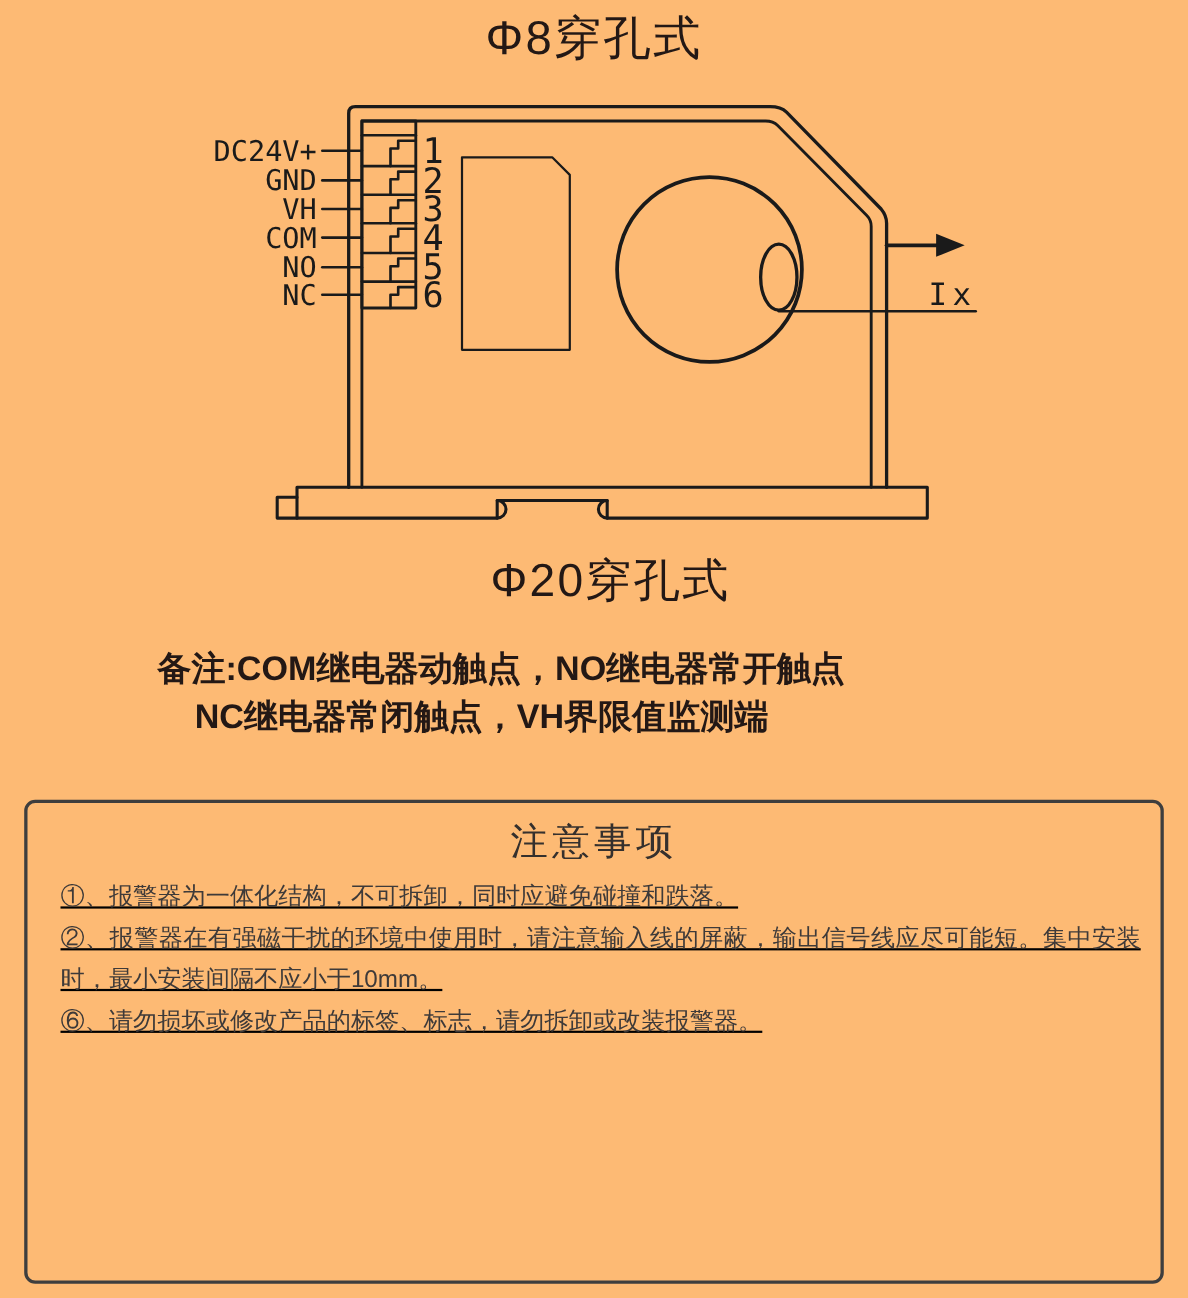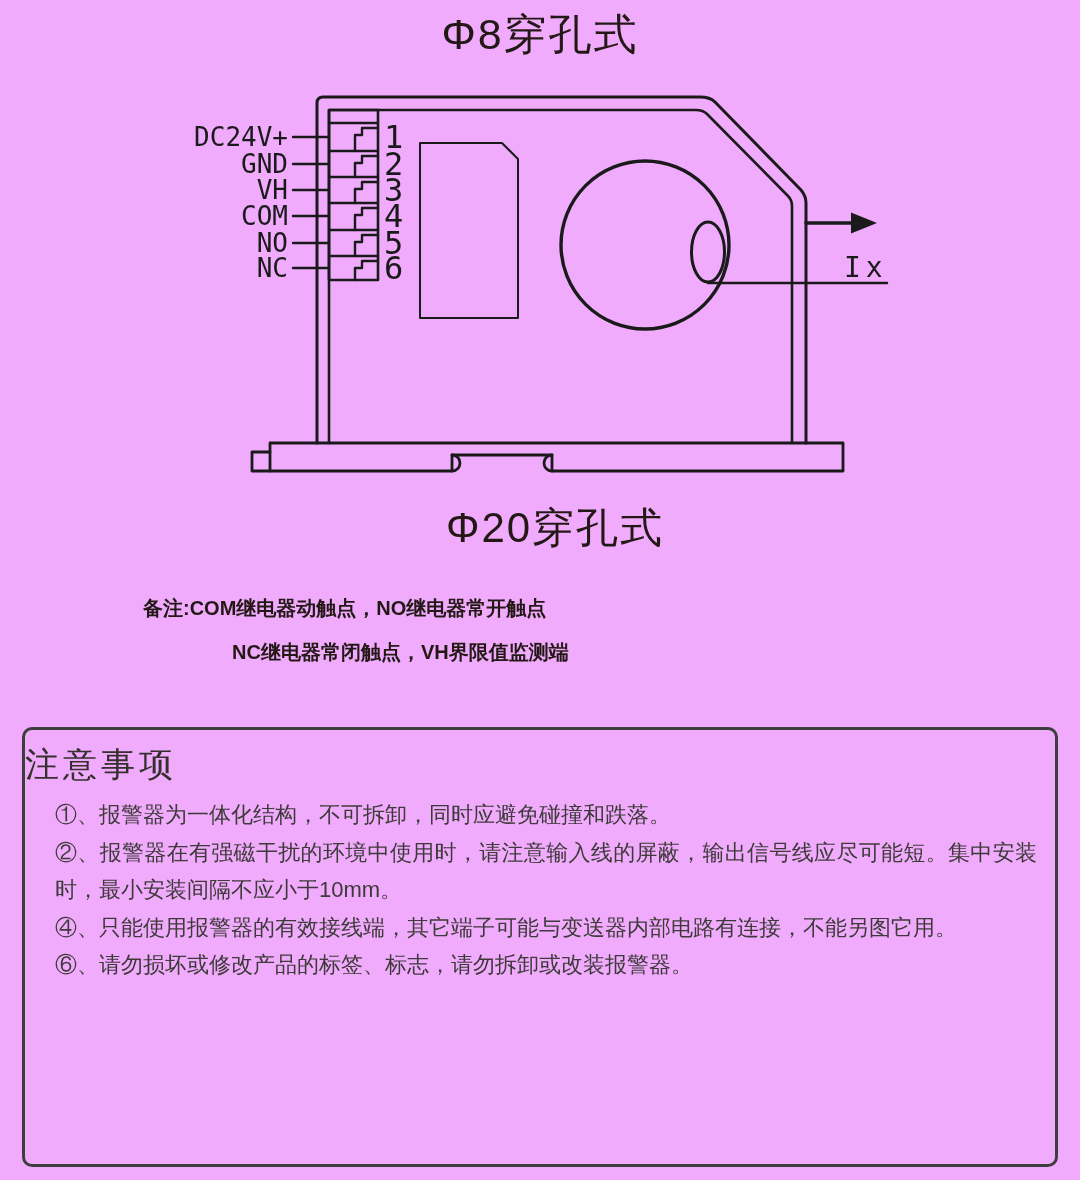--- a/index.html
+++ b/index.html
@@ -1,30 +1,30 @@
 <!DOCTYPE html>
 <html><head>
 <meta charset="utf-8">
 <style>
   html,body{margin:0;padding:0;background:#f7f7f7;}
-  #page{position:relative;width:1080px;height:1180px;background:#f0abfc;overflow:hidden;
+  #page{position:relative;width:1080px;height:1180px;background:#fdba74;overflow:hidden;
         font-family:"Liberation Sans",sans-serif;}
   .title{position:absolute;left:0;width:1080px;text-align:center;color:#231815;
          font-weight:500;letter-spacing:2px;}
   #title-phi8{top:6px;font-size:43px;}
   #title-phi20{top:500px;font-size:42px;transform:translateX(15px);}
   #diagram-svg{position:absolute;top:0;left:0;}
-  #note{position:absolute;left:143px;top:586px;font-size:20px;font-weight:700;
+  #note{position:absolute;left:143px;top:586px;font-size:31px;font-weight:700;
         color:#231815;line-height:44px;white-space:nowrap;}
-  #note .line2{display:block;margin-left:89px;}
+  #note .line2{display:block;margin-left:34px;}
   #precautions-box{position:absolute;left:22px;top:727px;width:1030px;height:434px;
         border:3px solid #3e3e3e;border-radius:10px;background:transparent;}
-  #precautions-title{margin:12px 0 0 0;font-size:34px;font-weight:500;
+  #precautions-title{margin:12px 0 0 0;text-align:center;font-size:34px;font-weight:500;
         color:#35302d;letter-spacing:4px;}
-  #precautions-items{margin:8px 18px 0 30px;}
+  #precautions-items{margin:8px 18px 0 30px;text-decoration:underline;}
   .item{margin:0;font-size:22px;line-height:37.5px;color:#3e3a39;text-align:justify;
         text-justify:inter-ideograph;}
   svg text{fill:#1a1a1a;}
   .techtxt{font-family:"DejaVu Sans Mono","Liberation Mono",monospace;}
 </style>
 </head>
 <body>
 
 <div id="page">
 
@@ -104,18 +104,17 @@
   <div id="note">
     <span class="line1">备注:COM继电器动触点，NO继电器常开触点</span>
     <span class="line2">NC继电器常闭触点，VH界限值监测端</span>
   </div>
 
   <div id="precautions-box">
     <h2 id="precautions-title">注意事项</h2>
     <div id="precautions-items">
       <p class="item">①、报警器为一体化结构，不可拆卸，同时应避免碰撞和跌落。</p>
       <p class="item">②、报警器在有强磁干扰的环境中使用时，请注意输入线的屏蔽，输出信号线应尽可能短。集中安装时，最小安装间隔不应小于10mm。</p>
-      <p class="item">④、只能使用报警器的有效接线端，其它端子可能与变送器内部电路有连接，不能另图它用。</p>
       <p class="item">⑥、请勿损坏或修改产品的标签、标志，请勿拆卸或改装报警器。</p>
     </div>
   </div>
 
 </div>
 
 </body></html>

